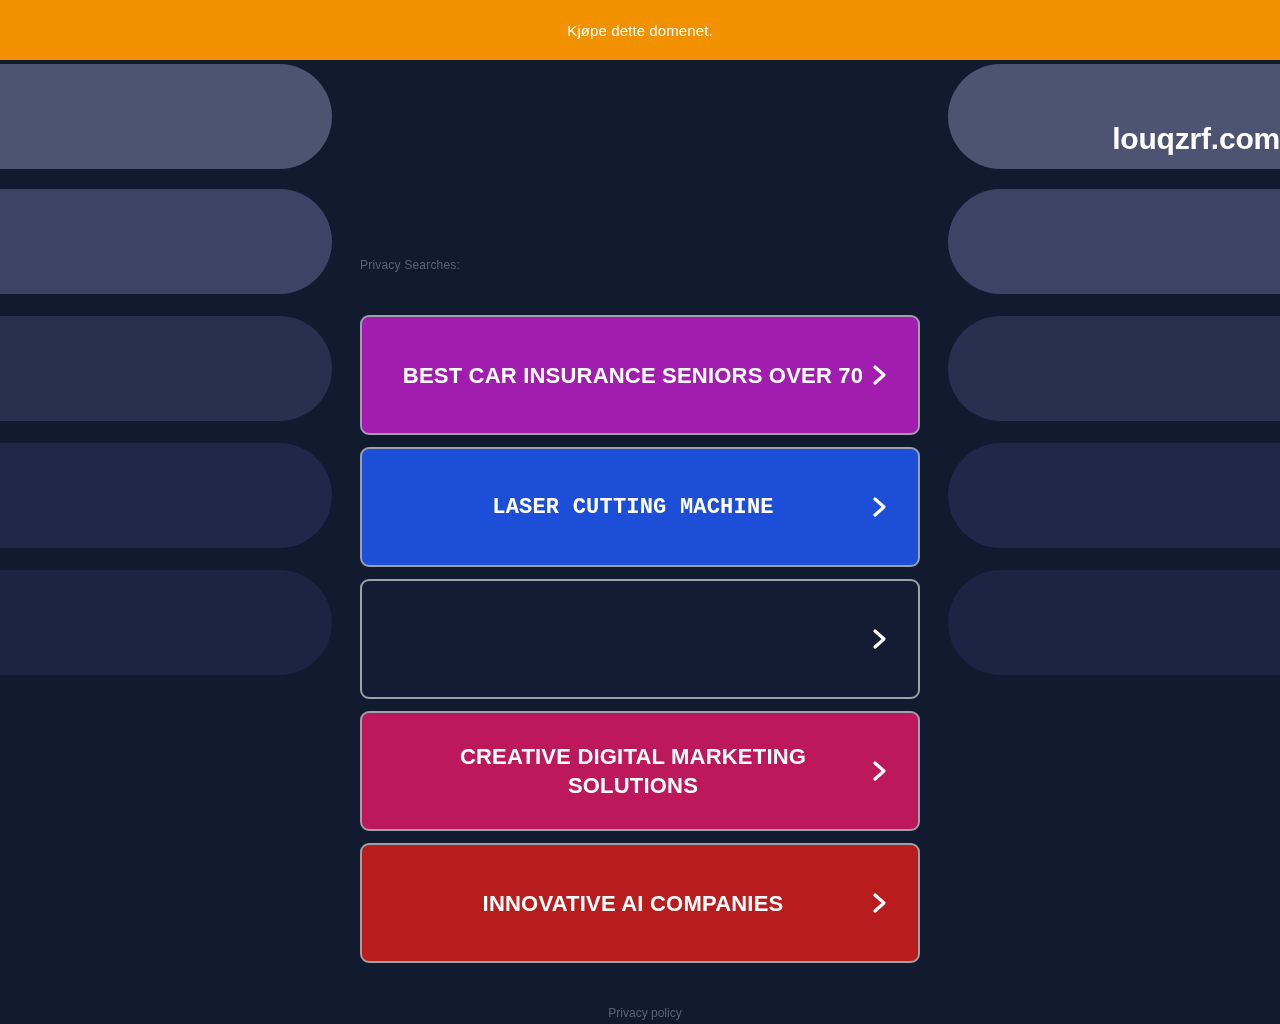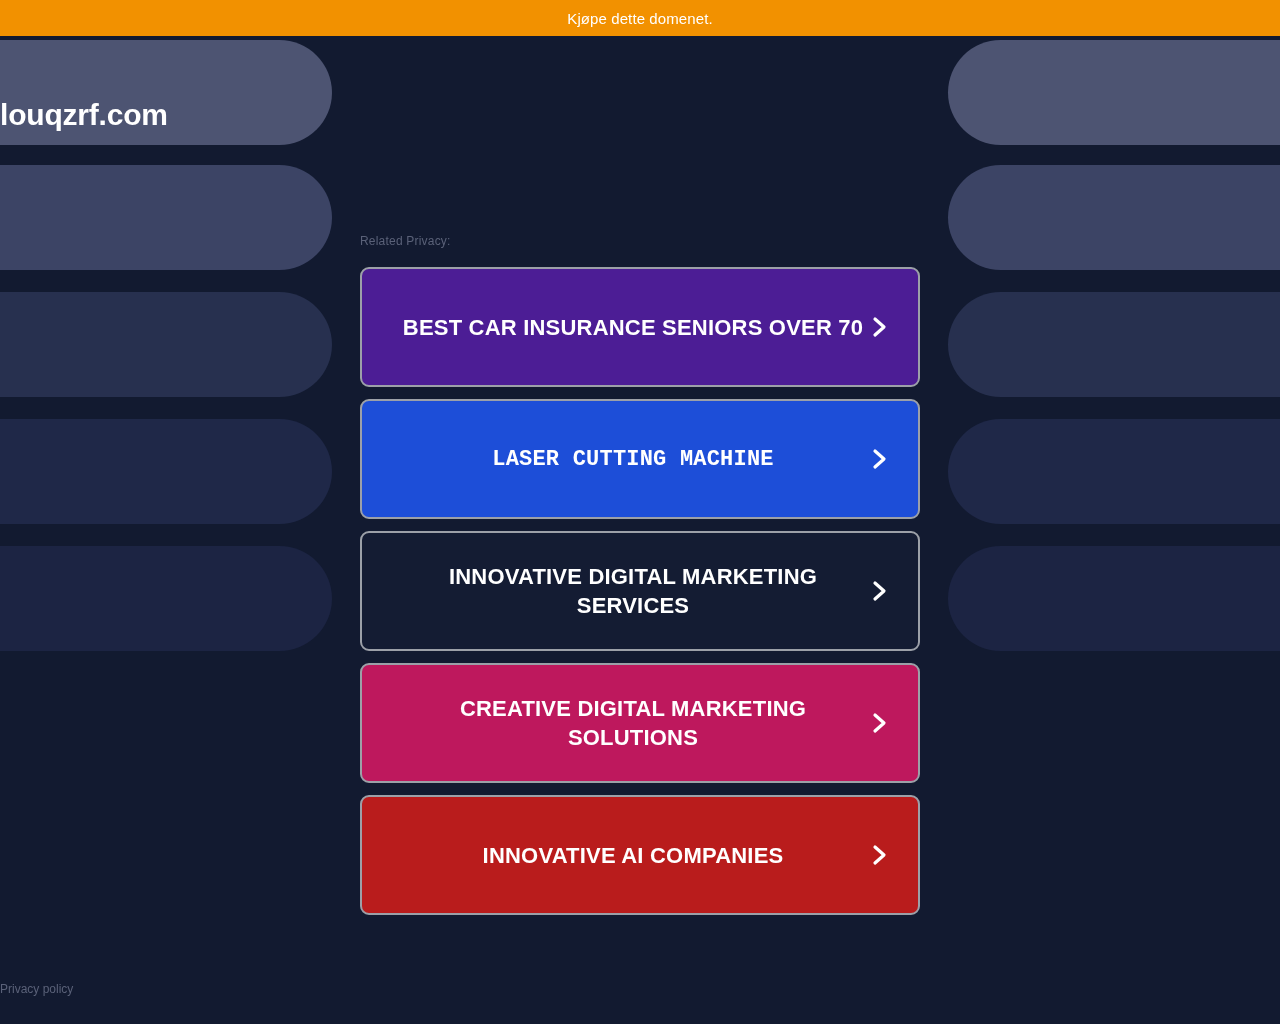--- a/index.html
+++ b/index.html
@@ -10,42 +10,42 @@
     width: 1280px;
     height: 1024px;
     background: #121a30;
     font-family: "Liberation Sans", sans-serif;
     overflow: hidden;
     position: relative;
   }
 
   
   .banner {
-    height: 36px;
+    height: 60px;
     background: #f29100;
     display: flex;
     align-items: center;
     justify-content: center;
     position: relative;
     z-index: 5;
   }
   .banner-text {
     color: #ffffff;
     font-size: 15px;
     letter-spacing: .1px;
   }
 
   
   .page {
     position: relative;
     height: 972px;
   }
 
   .domain-title {
-    text-align: left;
+    text-align: right;
     color: #ffffff;
     font-size: 30px;
     font-weight: bold;
     letter-spacing: -0.2px;
     padding-top: 62px;
     position: relative;
     z-index: 3;
   }
 
   
@@ -128,22 +128,23 @@
     justify-content: center;
   }
   .chevron svg { display: block; }
 
   
   .footer {
     position: absolute;
     top: 943px;
     left: 0;
     right: 0;
-    text-align: left;
-    z-index: 3;
+    text-align: center;
+    z-index: 3;
+    padding-left: 10px;
   }
   .privacy-link {
     color: #5a6178;
     font-size: 12px;
     text-decoration: none;
     cursor: pointer;
   }
 </style>
 </head>
 <body style="background: rgb(18, 26, 48);">
@@ -172,44 +173,43 @@
       <div class="deco-bar right" style="background: rgb(31, 40, 72);"></div>
     </div>
     <div class="deco-row" style="top:510px">
       <div class="deco-bar left" style="background: rgb(28, 36, 67);"></div>
       <div class="deco-bar right" style="background: rgb(28, 36, 67);"></div>
     </div>
   </div>
 
   <div class="domain-title">louqzrf.com</div>
 
-  <div class="related-label">Related Privacy:</div>
+  <div class="related-label">Privacy Searches:</div>
 
   <div class="results">
 
-    <div class="result-btn" style="background: #4c1d95; border-color: rgb(156, 160, 168);">
+    <div class="result-btn" style="background: #a21caf; border-color: rgb(156, 160, 168); margin-top: 24px;">
       <span class="result-label">BEST CAR INSURANCE SENIORS OVER 70</span>
       <span class="chevron">
         <svg width="20" height="24" viewBox="0 0 20 24" fill="none" xmlns="http://www.w3.org/2000/svg">
           <path d="M5 4 L14 12 L5 20" stroke="#ffffff" stroke-width="3.2" stroke-linecap="round" stroke-linejoin="round"></path>
         </svg>
       </span>
     </div>
 
     <div class="result-btn" style="background: #1d4ed8; border-color: rgb(156, 160, 168); font-family: Liberation Mono, monospace;">
       <span class="result-label">LASER CUTTING MACHINE</span>
       <span class="chevron">
         <svg width="20" height="24" viewBox="0 0 20 24" fill="none" xmlns="http://www.w3.org/2000/svg">
           <path d="M5 4 L14 12 L5 20" stroke="#ffffff" stroke-width="3.2" stroke-linecap="round" stroke-linejoin="round"></path>
         </svg>
       </span>
     </div>
 
     <div class="result-btn" style="background: rgb(20, 28, 51); border-color: rgb(156, 160, 168);">
-      <span class="result-label">INNOVATIVE DIGITAL MARKETING SERVICES</span>
       <span class="chevron">
         <svg width="20" height="24" viewBox="0 0 20 24" fill="none" xmlns="http://www.w3.org/2000/svg">
           <path d="M5 4 L14 12 L5 20" stroke="#ffffff" stroke-width="3.2" stroke-linecap="round" stroke-linejoin="round"></path>
         </svg>
       </span>
     </div>
 
     <div class="result-btn" style="background: #be185d; border-color: rgb(156, 160, 168);">
       <span class="result-label">CREATIVE DIGITAL MARKETING SOLUTIONS</span>
       <span class="chevron">

